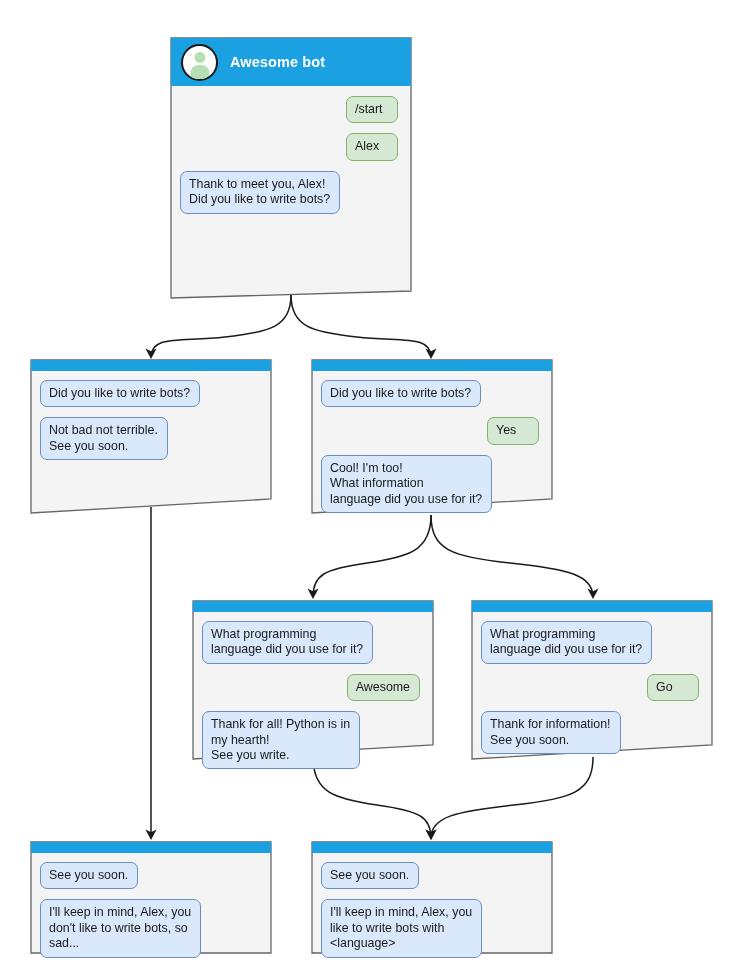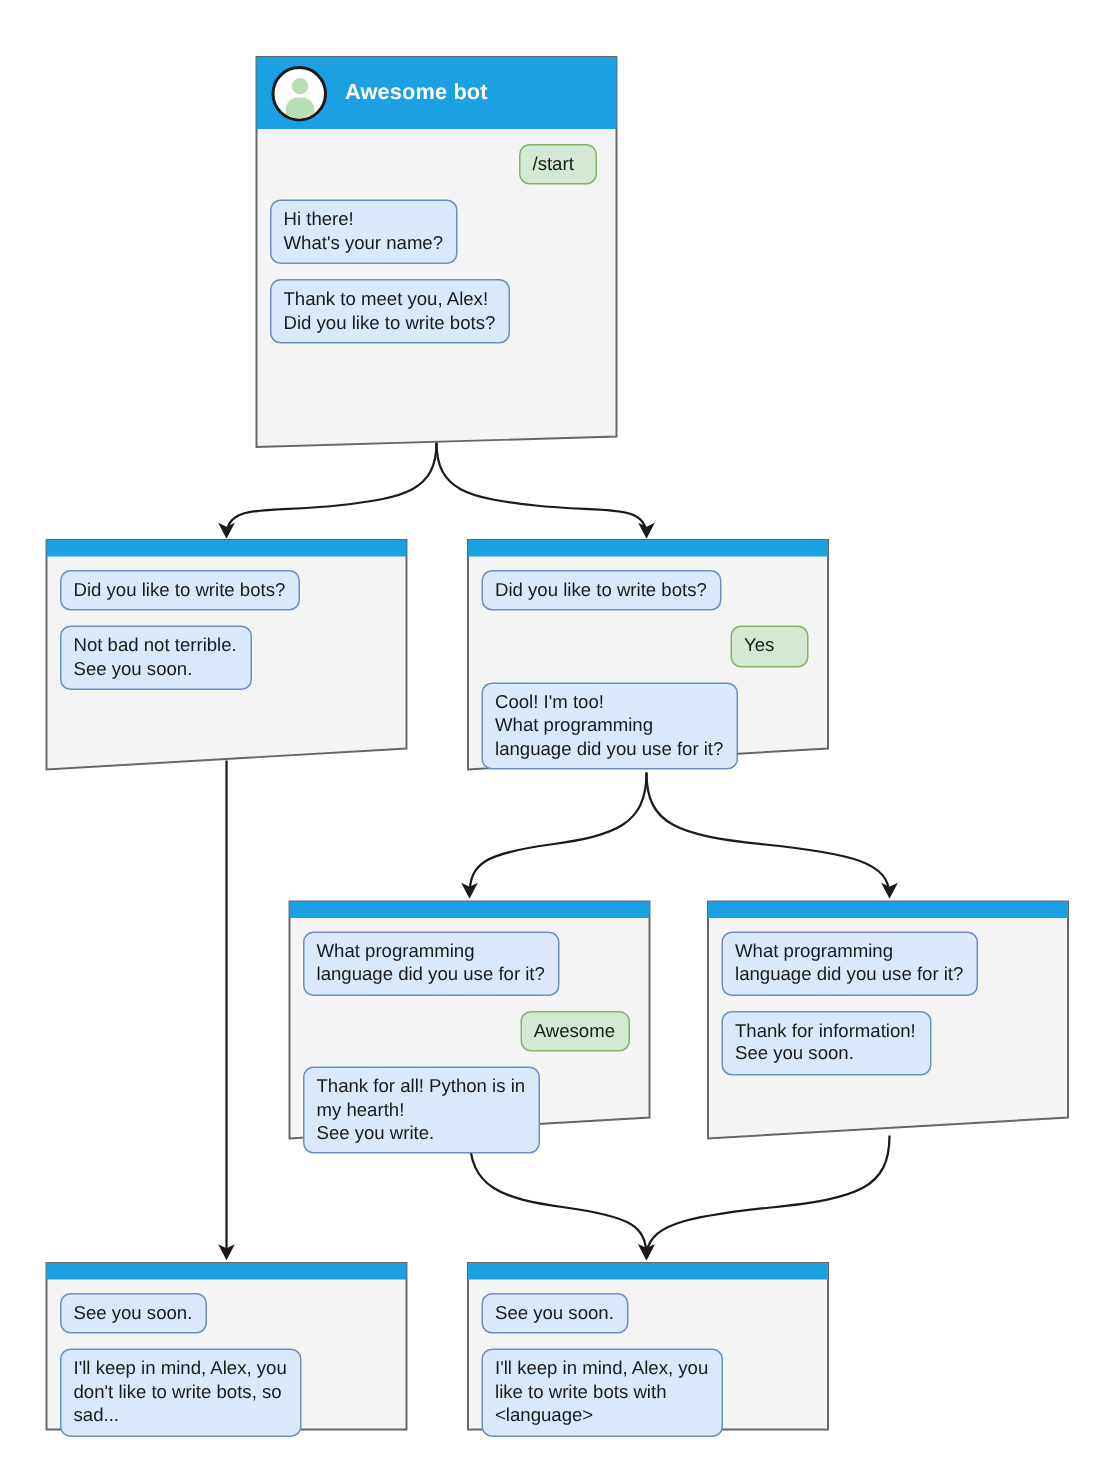--- a/index.html
+++ b/index.html
@@ -178,23 +178,22 @@
       <div class="avatar">
         <div class="head"></div>
           <div class="torso"></div>
       </div>
       <div class="bot-title">Awesome bot</div>
     </div>
     <div class="msgs" style="top:49px;">
       <div class="row right">
         <span class="bubble user">/start</span>
       </div>
-      <div class="row left">
-        <span class="bubble bot">Hi there!
-What's your name?</span>
+      <div class="row right">
+        <span class="bubble user">Alex</span>
       </div>
       <div class="row left">
         <span class="bubble bot">Thank to meet you, Alex!
 Did you like to write bots?</span>
       </div>
     </div>
   </div>
 
   <div class="card" style="left:30px; top:347px; width:242px; height:155px;">
     <svg class="card-shape" viewBox="0 0 242 155" width="242" height="155" preserveAspectRatio="none">
@@ -219,21 +218,21 @@
     <div class="titlebar plain" style="background:#1ba1e2; width:240px; left:1px; top:1px;"></div>
     <div class="msgs" style="top:12px;">
       <div class="row left">
         <span class="bubble bot">Did you like to write bots?</span>
       </div>
       <div class="row right">
         <span class="bubble user">Yes</span>
       </div>
       <div class="row left">
         <span class="bubble bot">Cool! I'm too!
-What programming
+What information
 language did you use for it?</span>
       </div>
     </div>
   </div>
 
   <div class="card" style="left:192px; top:588px; width:242px; height:160px;">
     <svg class="card-shape" viewBox="0 0 242 160" width="242" height="160" preserveAspectRatio="none">
       <polygon points="1,1 241,1 241,145 1,159" fill="#f4f4f4" stroke="#666666" stroke-width="1.3"></polygon>
     </svg>
     <div class="titlebar plain" style="background:#1ba1e2; width:240px; left:1px; top:1px;"></div>
@@ -256,20 +255,23 @@
   <div class="card" style="left:471px; top:588px; width:242px; height:160px;">
     <svg class="card-shape" viewBox="0 0 242 160" width="242" height="160" preserveAspectRatio="none">
       <polygon points="1,1 241,1 241,145 1,159" fill="#f4f4f4" stroke="#666666" stroke-width="1.3"></polygon>
     </svg>
     <div class="titlebar plain" style="background:#1ba1e2; width:240px; left:1px; top:1px;"></div>
     <div class="msgs" style="top:12px;">
       <div class="row left">
         <span class="bubble bot">What programming
 language did you use for it?</span>
       </div>
+      <div class="row right">
+        <span class="bubble user">Go</span>
+      </div>
       <div class="row left">
         <span class="bubble bot">Thank for information!
 See you soon.</span>
       </div>
     </div>
   </div>
 
   <div class="card" style="left:30px; top:829px; width:242px; height:113px;">
     <svg class="card-shape" viewBox="0 0 242 113" width="242" height="113" preserveAspectRatio="none">
       <polygon points="1,1 241,1 241,112 1,112" fill="#f4f4f4" stroke="#666666" stroke-width="1.3"></polygon>

